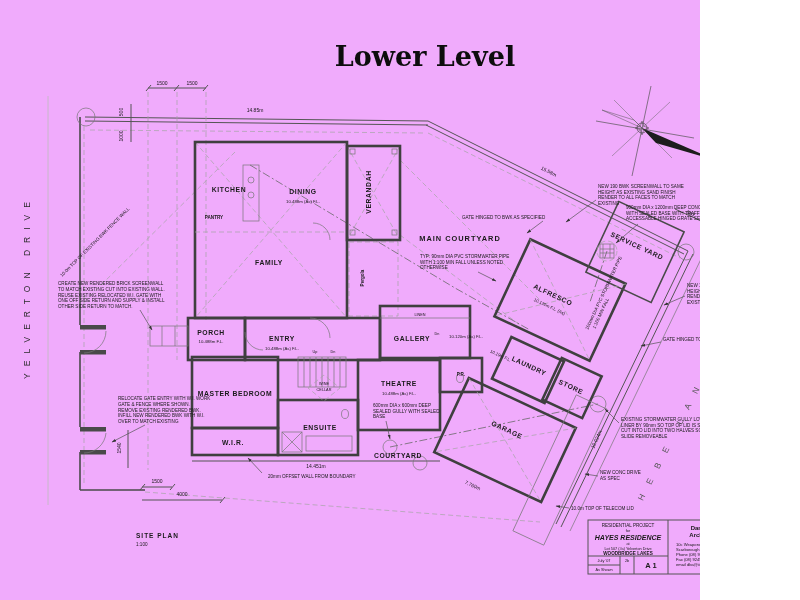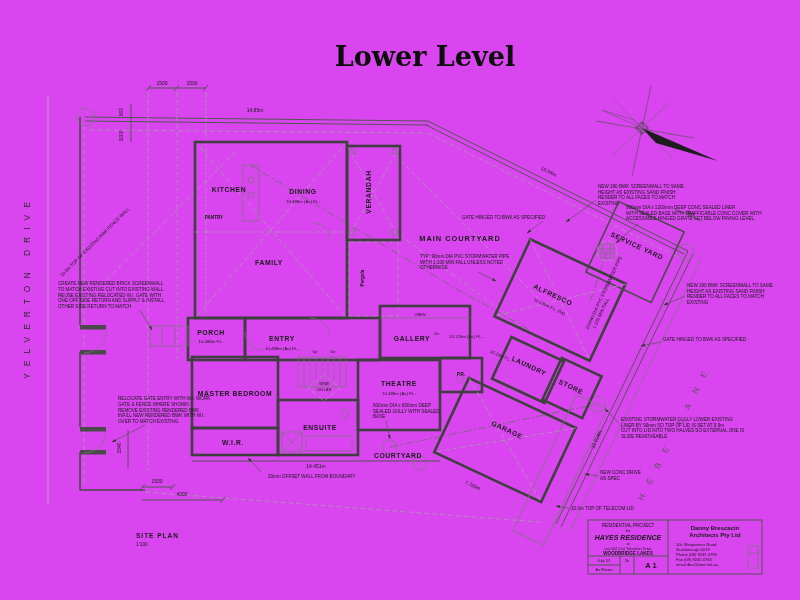--- a/index.html
+++ b/index.html
@@ -1,16 +1,16 @@
 <!DOCTYPE html>
 <html><head>
 <meta charset="utf-8">
 <style>
   html,body{margin:0;padding:0;background:#fff;}
-  .page{position:relative;width:800px;height:600px;background:#d946ef;overflow:hidden;}
+  .page{position:relative;width:700px;height:600px;background:#f0abfc;overflow:hidden;}
   svg{display:block;}
   
   .w  {stroke:#3f3f3f;stroke-width:2.6;fill:none;}
   .w2 {stroke:#4a4a4a;stroke-width:1.6;fill:none;}
   .t  {stroke:#777;stroke-width:.7;fill:none;}
   .tk {stroke:#555;stroke-width:1;fill:none;}
   .d  {stroke:#a5a5a5;stroke-width:.7;fill:none;stroke-dasharray:5 3;}
   .p  {stroke:#6a6a6a;stroke-width:.8;fill:none;stroke-dasharray:8 2.5 2 2.5;}
   .ld {stroke:#555;stroke-width:.7;fill:none;marker-end:url(#arr);}
   

